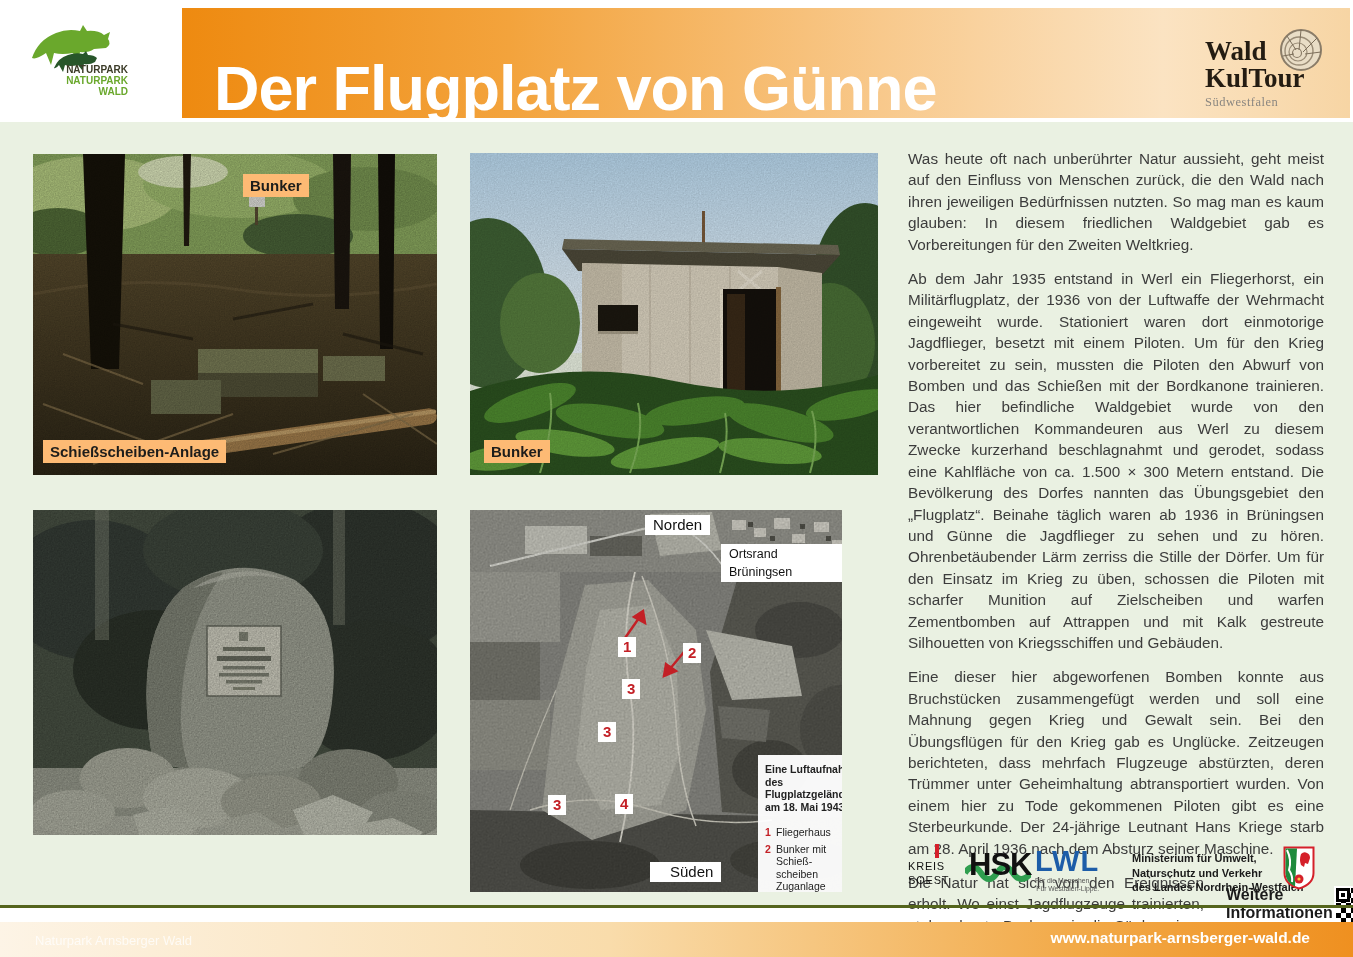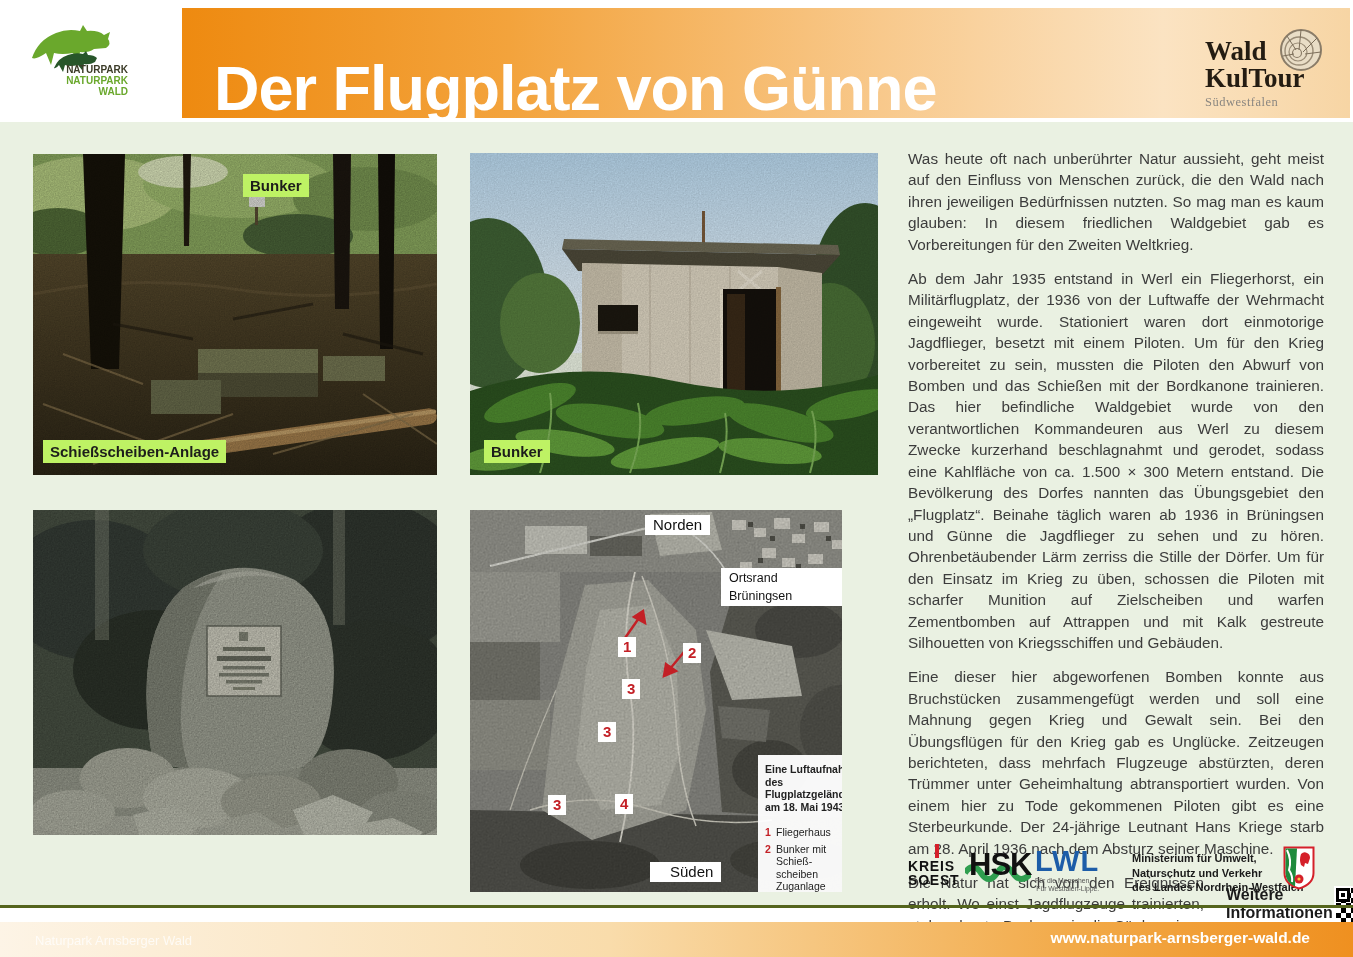--- a/index.html
+++ b/index.html
@@ -16,21 +16,21 @@
   .np-l1{color:#3c3c28;} .np-l2,.np-l3{color:#6aa82c;}
   .wk{left:1205px;top:38px;width:150px;color:#241c12;font-family:"Liberation Serif",serif;}
   .wk-l{font-size:27px;font-weight:700;line-height:27px;}
   .wk-sub{font-size:12.5px;color:#8a8680;letter-spacing:.5px;margin-top:3px;}
 
   
   .content-bg{left:0;top:122px;width:1353px;height:783px;background:#eaf1e2;}
 
   
   .photo{overflow:hidden;}
-  .plabel{position:absolute;background:#bef264;color:#1d1d1b;font-weight:700;font-size:15px;
+  .plabel{position:absolute;background:#fdba74;color:#1d1d1b;font-weight:700;font-size:15px;
           padding:2px 7px;line-height:19px;}
   .maplabel{position:absolute;background:#fff;color:#111;padding:1px 8px;line-height:18px;}
 
   
   .marker{position:absolute;background:#fff;color:#c32026;font-weight:700;font-size:15px;
           padding:0 5px;line-height:20px;}
   .legend{position:absolute;left:288px;top:245px;width:114px;height:137px;
           background:rgba(255,255,255,.96);padding:8px 7px;box-sizing:border-box;
           font-size:10.5px;color:#222;line-height:12.5px;}
   .legend-title{font-weight:600;margin-bottom:13px;}
@@ -49,21 +49,21 @@
       background-image:
         linear-gradient(45deg,#000 25%,transparent 25%,transparent 75%,#000 75%),
         linear-gradient(45deg,#000 25%,transparent 25%,transparent 75%,#000 75%);
       background-size:10px 10px;background-position:0 0,5px 5px;}
   .finder{position:absolute;width:14px;height:14px;background:#fff;border:3px solid #000;box-sizing:border-box;}
   .finder::after{content:"";position:absolute;left:2px;top:2px;width:4px;height:4px;background:#000;}
   .f1{left:0;top:0;} .f3{left:0;bottom:0;}
 
   
   .sponsors{left:908px;top:845px;width:420px;height:58px;}
-  .ks{position:absolute;left:0;top:0;font-weight:700;font-size:14px;line-height:14px;
+  .ks{position:absolute;left:0;top:0;font-weight:400;font-size:11px;line-height:14px;
       letter-spacing:.8px;color:#111;}
   .ks-bar{position:absolute;left:27px;top:-1px;width:4px;height:14px;background:#d5202a;}
   .ks-lines{margin-top:14px;}
   .hsk{position:absolute;left:57px;top:2px;width:66px;height:44px;}
   .hsk-text{position:absolute;left:4px;top:0;font-size:31px;font-weight:800;color:#101010;letter-spacing:-1px;}
   .lwl{position:absolute;left:127px;top:3px;}
   .lwl-text{color:#1d5da8;font-size:29px;font-weight:800;line-height:27px;letter-spacing:1px;}
   .lwl-sub{font-size:6.8px;line-height:7.8px;color:#555;margin-top:2px;}
   .lwl-sub div:nth-child(2){text-align:right;}
   .ministry{position:absolute;left:224px;top:6px;font-size:11px;font-weight:700;line-height:14.5px;color:#1a1a1a;}
@@ -307,21 +307,21 @@
       <path d="M86 180 Q60 240 40 300" stroke="#d5d3c6" stroke-width="1.3" fill="none"></path>
       <rect width="408" height="382" filter="url(#n4)" opacity=".3"></rect>
       <g stroke="#c32026" stroke-width="2.4" fill="#c32026">
         <line x1="155" y1="128" x2="169" y2="108"></line>
         <polygon points="173,101 175,113 164,107"></polygon>
         <line x1="214" y1="142" x2="199" y2="160"></line>
         <polygon points="194,166 196,154 206,161"></polygon>
       </g>
     </svg>
     <div class="maplabel" style="left:175px;top:5px;font-size:15px;">Norden</div>
-    <div class="maplabel" style="left:251px;top:58px;font-size:12.5px;">Ortsrand Brüningsen</div>
+    <div class="maplabel" style="left:251px;top:34px;font-size:12.5px;">Ortsrand Brüningsen</div>
     <div class="maplabel" style="left:180px;top:352px;font-size:15px;padding-left:20px;">Süden</div>
 
     <div class="marker" style="left:148px;top:127px;">1</div>
     <div class="marker" style="left:213px;top:133px;">2</div>
     <div class="marker" style="left:152px;top:169px;">3</div>
     <div class="marker" style="left:128px;top:212px;">3</div>
     <div class="marker" style="left:78px;top:285px;">3</div>
     <div class="marker" style="left:145px;top:284px;">4</div>
 
     <div class="legend">

